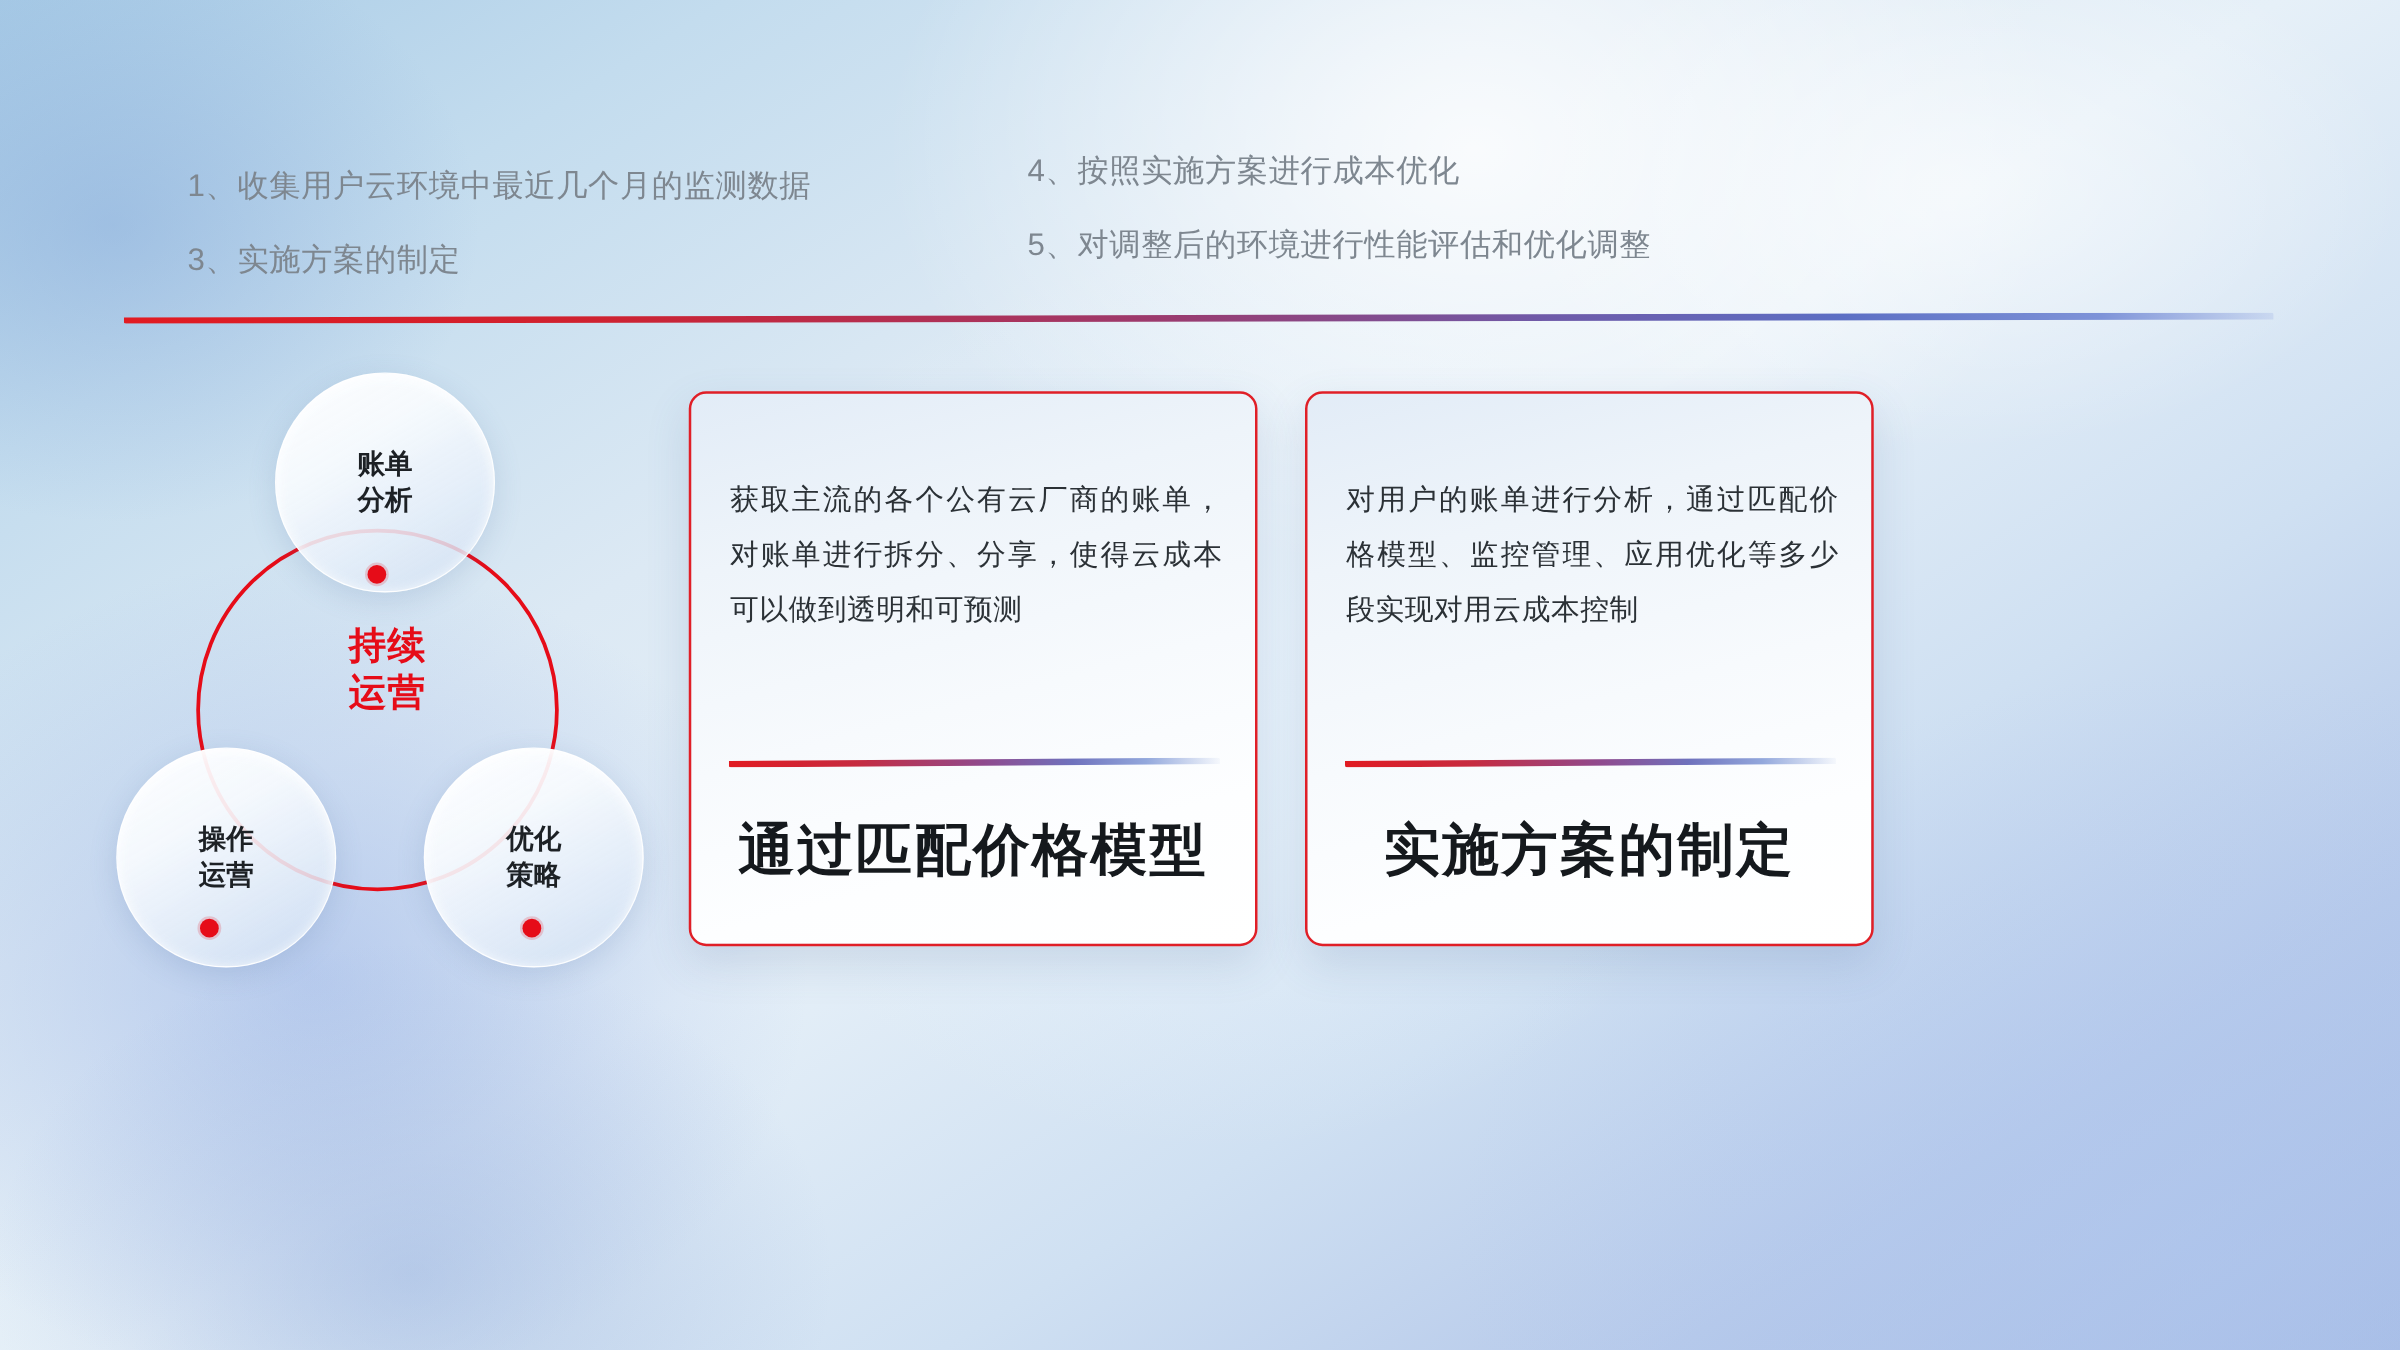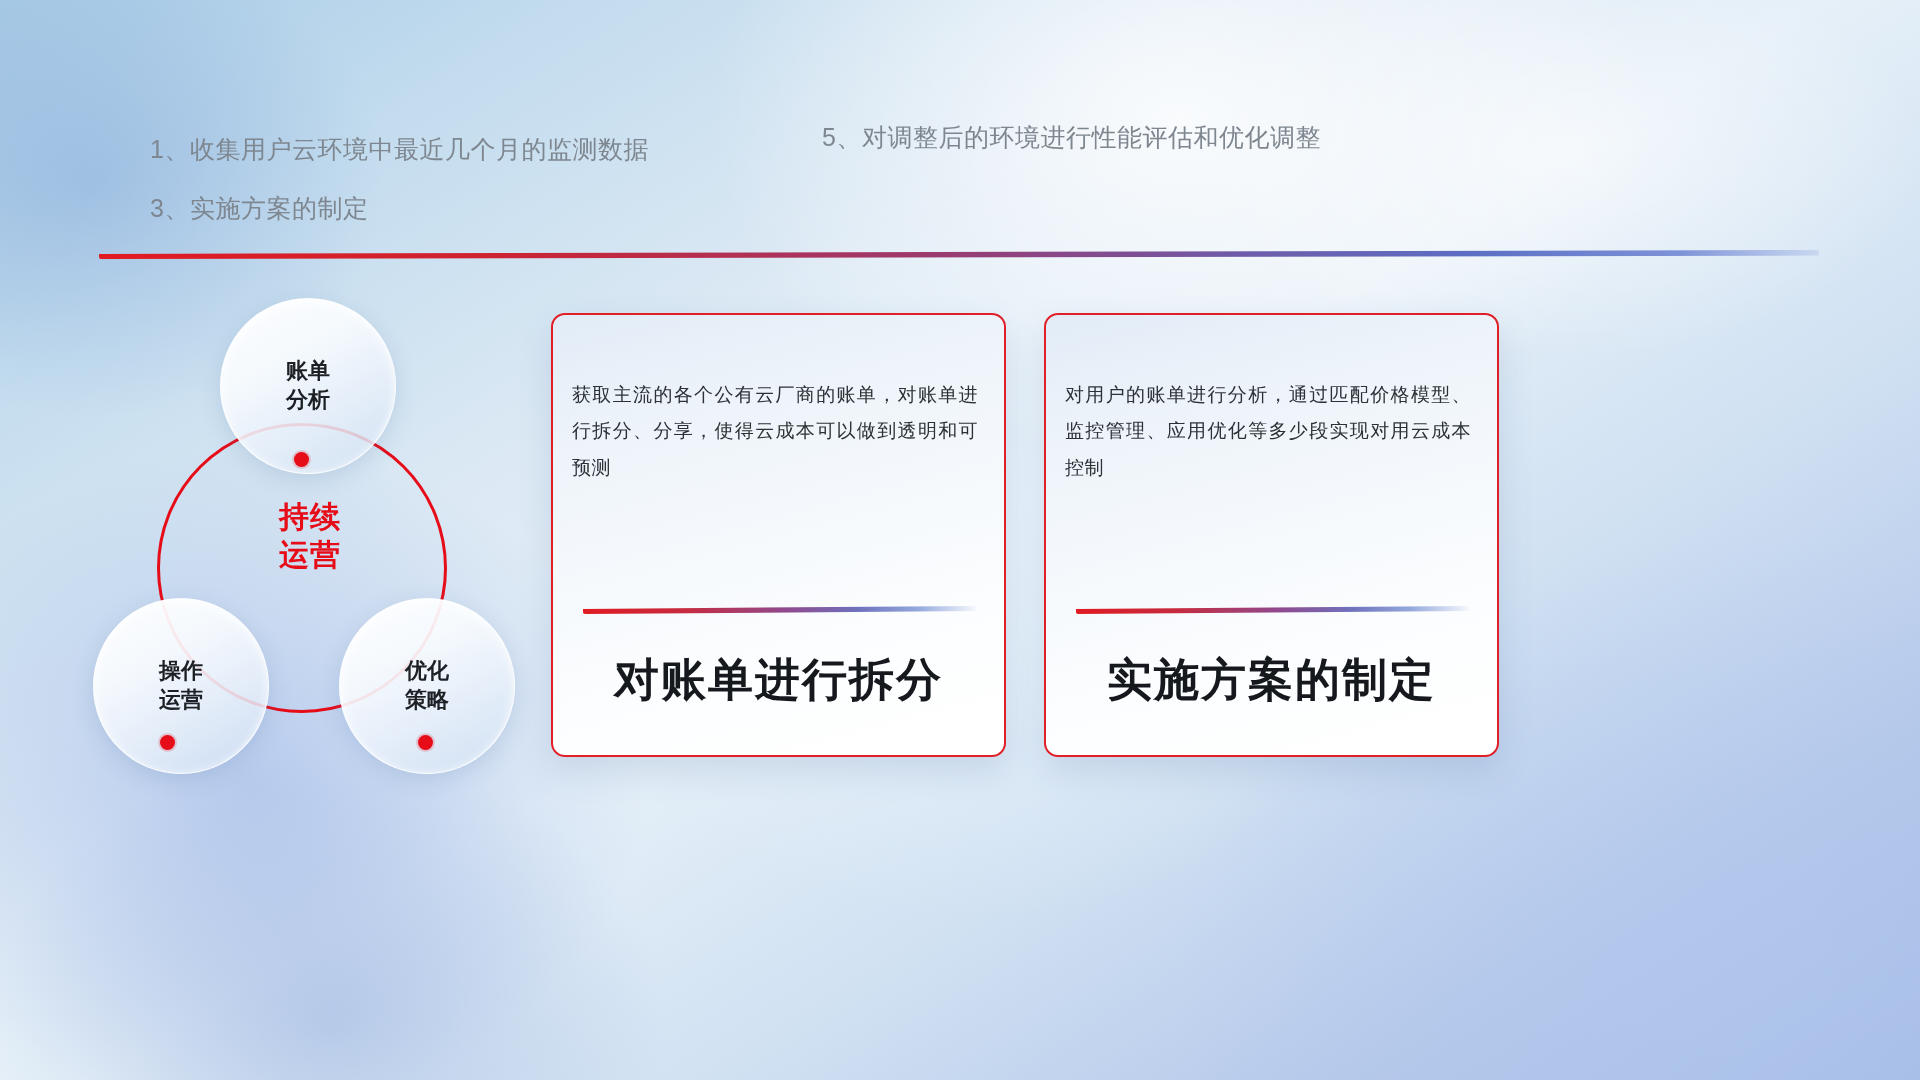--- a/index.html
+++ b/index.html
@@ -77,22 +77,22 @@
   .card{
     position:absolute; top:313px; width:455px; height:444px;
     border:2px solid #e01f27; border-radius:14px;
     background:linear-gradient(165deg, #e2ecf7 0%, #eef4fa 26%, #f7fafd 55%, #fdfeff 78%, #ffffff 100%);
     box-shadow:0 14px 34px rgba(70,100,150,.16);
     overflow:hidden;
   }
   #card-1{ left:551px; }
   #card-2{ left:1044px; }
   .card .body{
-    position:absolute; left:19px; right:26px; top:62px;
-    font-size:19px; color:#2b3136; line-height:1.92; letter-spacing:.4px;
+    position:absolute; left:31px; right:26px; top:62px;
+    font-size:23px; color:#2b3136; line-height:1.92; letter-spacing:.4px;
     text-align:justify; text-justify:inter-ideograph;
   }
   .card .divider{
     position:absolute; left:30px; right:28px; top:291px; height:8px;
     background:linear-gradient(90deg,#e11b22 0%, #c62b40 26%, #8f4a8e 52%, #6f72bd 70%, #93a8dc 85%, rgba(190,205,235,.10) 100%);
     clip-path:polygon(0 36%, 100% 0, 100% 64%, 0 100%);
     border-radius:2px;
   }
   .card .title{
     position:absolute; left:0; right:0; top:335px;
@@ -104,20 +104,21 @@
 <body>
 
 <div id="stage">
 
   <div id="list-left" class="list">
     <div class="row">1、收集用户云环境中最近几个月的监测数据</div>
     <div class="row">3、实施方案的制定</div>
   </div>
 
   <div id="list-right" class="list">
+    <div class="row">4、按照实施方案进行成本优化</div>
     <div class="row">5、对调整后的环境进行性能评估和优化调整</div>
   </div>
 
   <div id="top-rule"></div>
 
   <div id="diagram">
 
     <div class="ring" style="left:82px; top:135px; width:290px; height:290px;"></div>
 
     <div class="bubble" style="left:145px; top:10px; width:176px; height:176px;">
@@ -138,21 +139,21 @@
     </div>
     <div class="dot" style="left:343px; top:447px;"></div>
 
     <div id="center-label" style="top:210px;">持续
 运营</div>
   </div>
 
   <div id="card-1" class="card">
     <div class="body">获取主流的各个公有云厂商的账单，对账单进行拆分、分享，使得云成本可以做到透明和可预测</div>
     <div class="divider"></div>
-    <div class="title">对账单进行拆分</div>
+    <div class="title">通过匹配价格模型</div>
   </div>
 
   <div id="card-2" class="card">
     <div class="body">对用户的账单进行分析，通过匹配价格模型、监控管理、应用优化等多少段实现对用云成本控制</div>
     <div class="divider"></div>
     <div class="title">实施方案的制定</div>
   </div>
 
 </div>
 

